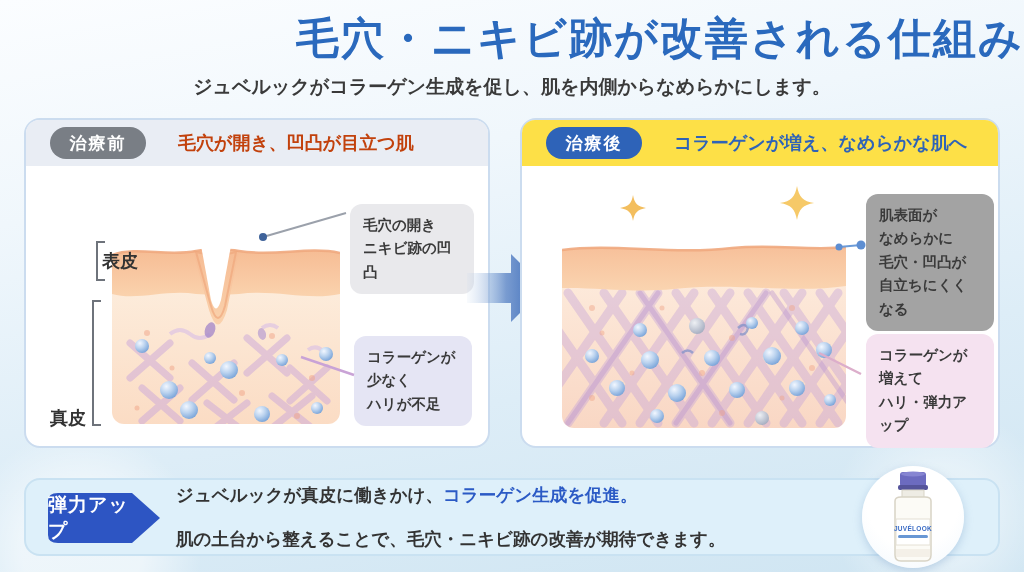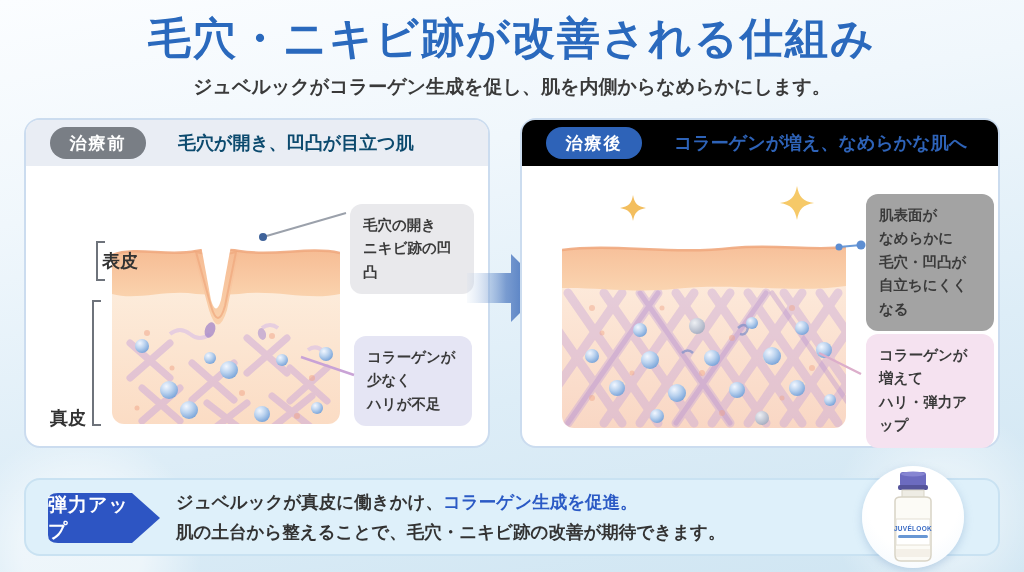--- a/index.html
+++ b/index.html
@@ -4,48 +4,48 @@
 <style>
   html,body{margin:0;padding:0;}
   body{font-family:"Liberation Sans","DejaVu Sans",sans-serif;}
   #stage{position:relative;width:1024px;height:572px;overflow:hidden;
     background:
       radial-gradient(circle at 8% 96%, rgba(255,255,255,.55) 0 60px, rgba(255,255,255,0) 120px),
       radial-gradient(circle at 92% 90%, rgba(255,255,255,.4) 0 50px, rgba(255,255,255,0) 110px),
       linear-gradient(170deg,#fbfdff 0%,#f0f7fc 30%,#ddedf7 65%,#cfe5f2 100%);}
   .abs{position:absolute;}
   
-  .title{top:10px;left:0;width:100%;text-align:center;font-size:43px;font-weight:800;
+  .title{top:10px;left:0;width:100%;text-align:right;font-size:43px;font-weight:800;
     color:#2A69BD;letter-spacing:2px;}
   .subtitle{top:74px;left:0;width:100%;text-align:center;font-size:19px;font-weight:700;color:#3A3A3A;}
   
   .card{background:#fff;border:2px solid #CBDCEF;border-radius:16px;box-sizing:border-box;}
   .card-head{position:absolute;top:0;left:0;right:0;height:46px;border-radius:13px 13px 0 0;
     display:flex;align-items:center;padding-left:24px;gap:32px;box-sizing:border-box;}
   .head-before{background:#E9EDF4;}
-  .head-after{background:#000000;font-family:Liberation Mono, monospace;}
+  .head-after{background:#fde047;font-family:Liberation Mono, monospace;}
   .pill{min-width:96px;height:32px;border-radius:17px;display:flex;align-items:center;justify-content:center;
     color:#fff;font-size:17px;font-weight:700;letter-spacing:2px;box-sizing:border-box;padding:0 14px;}
   .pill-gray{background:#797E85;}
   .pill-blue{background:#2E63B8;}
-  .card-heading{font-size:18px;font-weight:700;color:#0c4a6e;}
+  .card-heading{font-size:18px;font-weight:700;color:#c2410c;}
   .card-heading.blue{color:#2E63B8;}
   
   .skin-label{font-size:18px;font-weight:700;color:#333;}
   .bracket{width:9px;border:2px solid #6E737B;border-right:none;box-sizing:border-box;}
   
   .callout{border-radius:12px;padding:10px 13px;font-size:14.5px;font-weight:700;color:#3A3A3A;
     line-height:1.62;box-sizing:border-box;}
   .co-gray{background:#E9E9EC;margin-top:20px;}
   .co-lav{background:#E5E5F4;}
   .co-blue{background:#a3a3a3;}
   .co-pink{background:#F5E2F0;}
   
   .point-panel{background:#DEF0FA;border:2px solid #C9E2F2;border-radius:16px;box-sizing:border-box;}
-  .point-text{display:flex;flex-direction:column;justify-content:center;height:100%;
+  .point-text{display:flex;flex-direction:column;justify-content:space-between;height:100%;
     font-size:17.5px;font-weight:700;color:#333;line-height:1.72;}
   .hl{color:#2B5AC5;}
   .point-badge-label{position:absolute;left:0;top:0;width:96px;height:50px;display:flex;align-items:center;
     justify-content:center;color:#fff;font-size:19px;font-weight:700;letter-spacing:1px;}
   .vial-circle{width:102px;height:102px;border-radius:50%;
     background:radial-gradient(circle at 50% 35%,#ffffff 55%,#f2f8fd 100%);
     box-shadow:0 3px 8px rgba(110,150,195,.35);display:flex;align-items:center;justify-content:center;}
   svg{display:block;}
 </style>
 </head>

